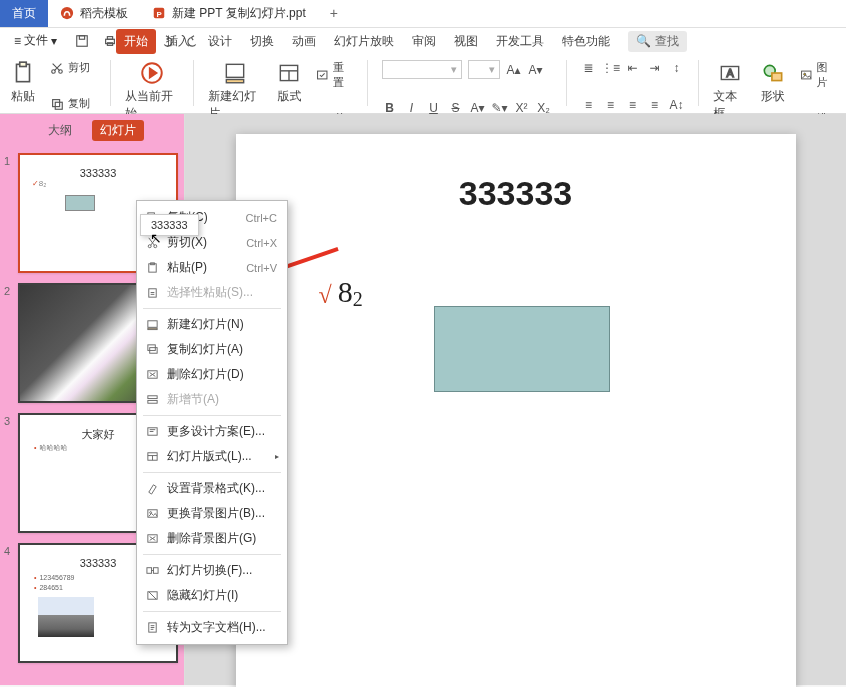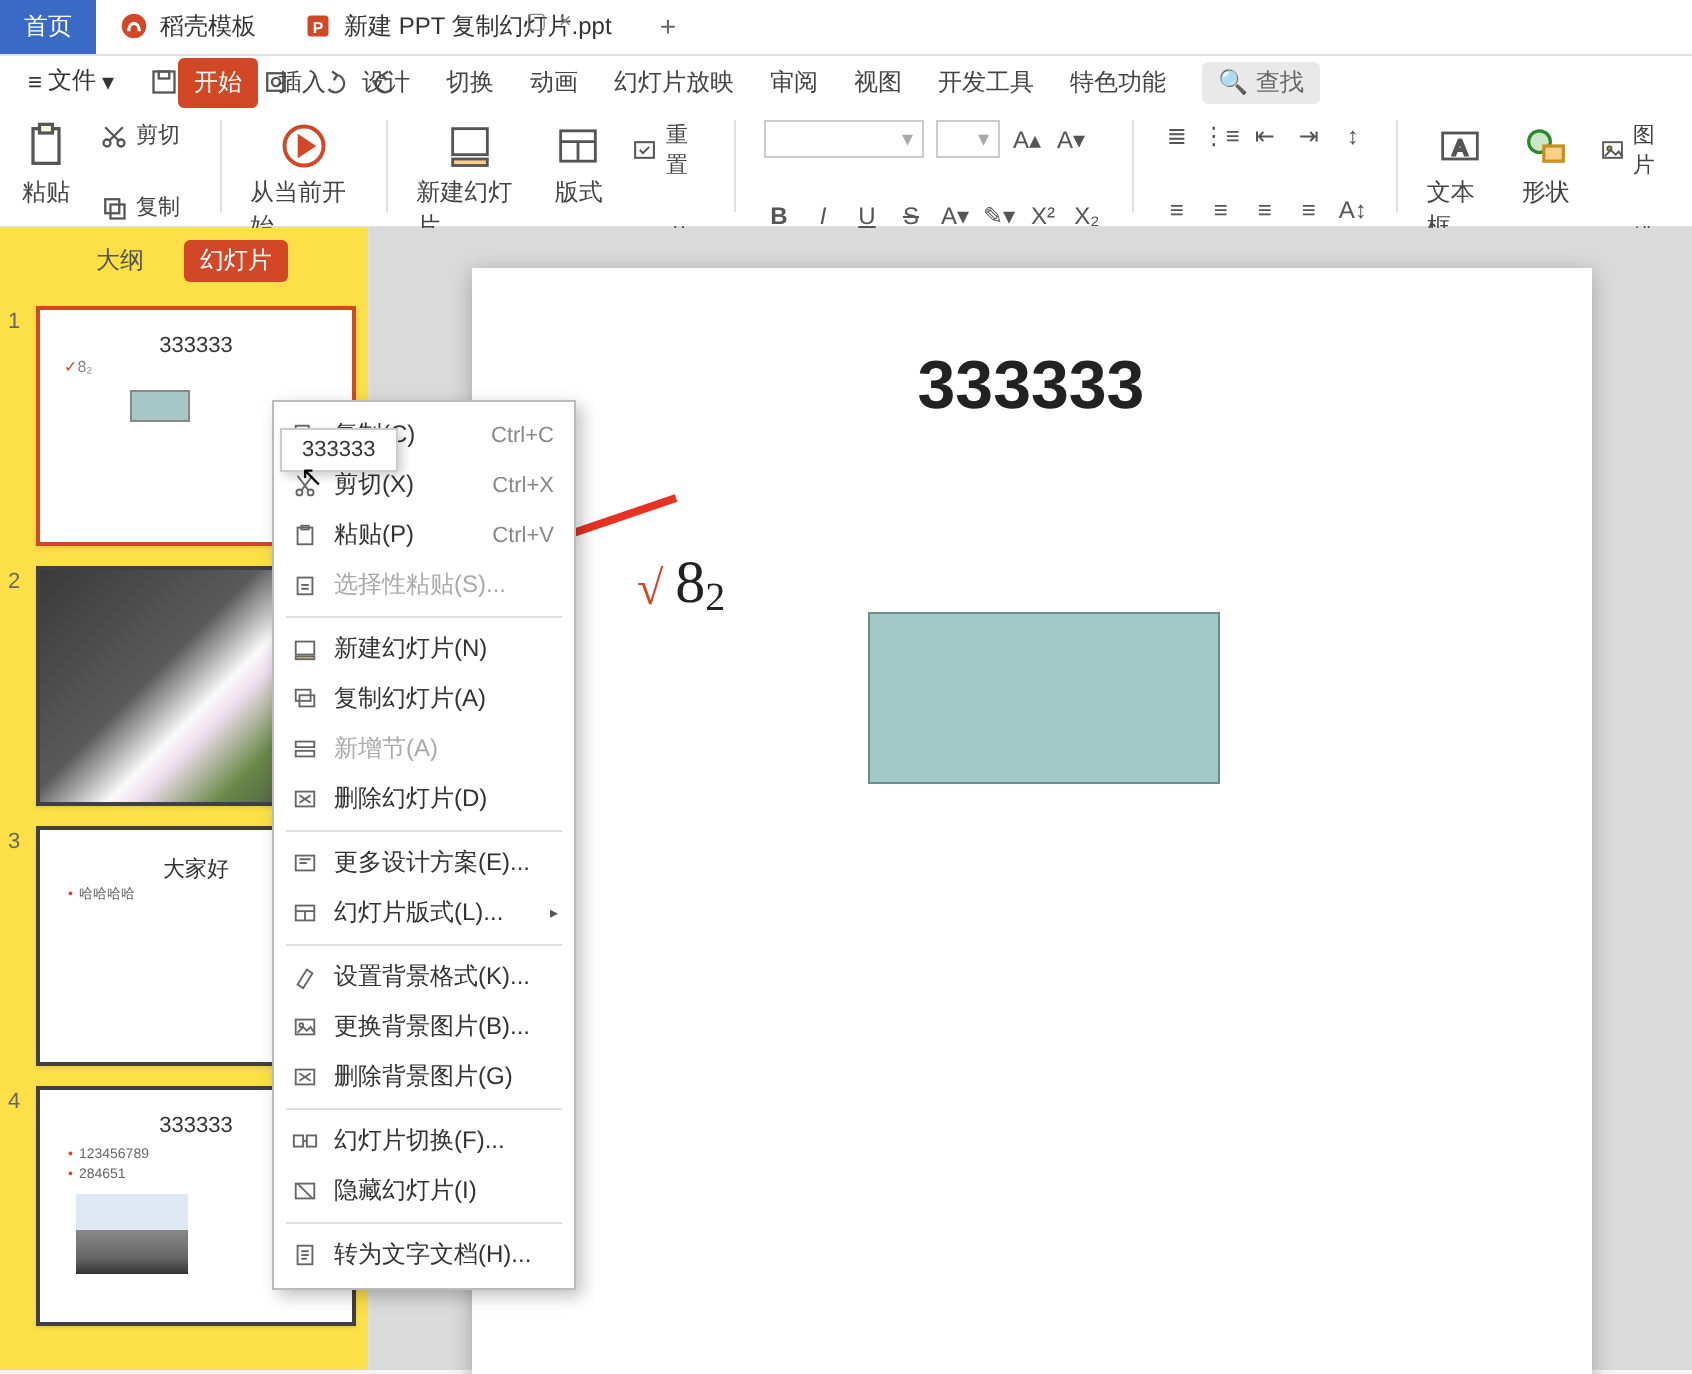--- a/index.html
+++ b/index.html
@@ -7,37 +7,37 @@
 .tabbar{display:flex;height:28px;background:#fff;border-bottom:1px solid #e0e0e0;align-items:flex-end}
 .tab{display:flex;align-items:center;gap:6px;padding:0 12px;height:28px;cursor:pointer;color:#333;position:relative}
 .tab.active{background:#3a6ac6;color:#fff}
 .tab .ico{width:14px;height:14px;display:flex;align-items:center;justify-content:center}
 .tab .ico svg{width:14px;height:14px}
 .newtab{width:28px;text-align:center;font-size:14px;color:#666}
 .qat{display:flex;align-items:center;height:26px;background:#fff;border-bottom:1px solid #e5e5e5;padding:0 8px;gap:10px}
 .qat-menu{display:flex;align-items:center;gap:3px;color:#333;padding:2px 6px}
 .qbtn{width:18px;height:18px;display:flex;align-items:center;justify-content:center;color:#555}
 .qbtn svg{width:14px;height:14px}
-.menubar{display:flex;align-items:center;height:26px;background:#fff;padding-left:89px;gap:2px;margin-top:-26px}
+.menubar{display:flex;align-items:center;height:26px;background:#fff;padding-left:116px;gap:2px;margin-top:-26px}
 .mitem{padding:4px 8px;cursor:pointer;color:#444}
 .mitem.active{background:#d24726;color:#fff;border-radius:3px}
 .searchbox{margin-left:8px;display:flex;align-items:center;background:#e9e9e9;border-radius:3px;padding:2px 8px;gap:4px;color:#666}
 .ribbon{display:flex;background:#fff;border-bottom:1px solid #ddd;padding:6px 10px;gap:14px;height:60px;align-items:flex-start}
 .rbig{display:flex;flex-direction:column;align-items:center;gap:2px;color:#444}
 .rbig svg{width:26px;height:26px}
 .rsmall{display:flex;align-items:center;gap:4px;color:#444;font-size:11px}
 .rsmall svg{width:14px;height:14px}
 .rstack{display:flex;flex-direction:column;gap:21px}
 .rrow{display:flex;gap:6px;align-items:center}
 .sep{width:1px;background:#e0e0e0;height:46px}
 .fontcombo{border:1px solid #ccc;padding:2px 4px;min-width:80px;font-size:11px;color:#aaa;display:flex;justify-content:space-between;align-items:center}
 .sizecombo{border:1px solid #ccc;padding:2px 4px;min-width:32px;font-size:11px;color:#aaa;display:flex;justify-content:space-between}
 .fmt-btn{width:16px;height:16px;display:flex;align-items:center;justify-content:center;color:#555;font-size:12px}
 .workarea{display:flex;height:571px}
-.panel{width:185px;background:#fde047;border-right:1px solid #ddd;display:flex;flex-direction:column}
+.panel{width:185px;background:#f9a8d4;border-right:1px solid #ddd;display:flex;flex-direction:column}
 .panel-tabs{display:flex;justify-content:center;gap:12px;padding:6px 0;font-size:12px}
 .ptab{padding:2px 8px;cursor:pointer;color:#555}
 .ptab.active{background:#d24726;color:#fff;border-radius:3px}
 .thumbs{flex:1;overflow:auto;padding:6px 4px}
 .thumb-row{display:flex;gap:4px;margin-bottom:10px}
 .thumb-num{width:10px;font-size:11px;color:#666;padding-top:2px}
 .thumb{width:160px;height:120px;background:#fff;border:2px solid #404040;position:relative;box-shadow:0 1px 2px rgba(0,0,0,.1)}
 .thumb.sel{border:2px solid #d24726}
 .th-title{width:100%;text-align:center;font-size:11px;padding-top:12px}
 .th-sub{font-size:8px;color:#888;padding-left:12px}
@@ -420,37 +420,37 @@
     </div>
   <div class="ctx-item">
       <span class="ctx-ico">
         <svg viewBox="0 0 14 14" fill="none" stroke="currentColor">
           <rect x="2" y="2" width="8" height="6"></rect>
           <rect x="4" y="5" width="8" height="6"></rect>
         </svg>
       </span>
       <span>复制幻灯片(A)</span>
     </div>
+  <div class="ctx-item">
+      <span class="ctx-ico">
+        <svg viewBox="0 0 14 14" fill="none" stroke="currentColor">
+          <rect x="2" y="3" width="10" height="8"></rect>
+          <path d="M4 5l6 4M10 5l-6 4"></path>
+        </svg>
+      </span>
+      <span>删除幻灯片(D)</span>
+    </div>
   <div class="ctx-item dis">
       <span class="ctx-ico">
         <svg viewBox="0 0 14 14" fill="none" stroke="currentColor">
           <rect x="2" y="3" width="10" height="3"></rect>
           <rect x="2" y="8" width="10" height="3"></rect>
         </svg>
       </span>
       <span>新增节(A)</span>
-    </div>
-  <div class="ctx-item">
-      <span class="ctx-ico">
-        <svg viewBox="0 0 14 14" fill="none" stroke="currentColor">
-          <rect x="2" y="3" width="10" height="8"></rect>
-          <path d="M4 5l6 4M10 5l-6 4"></path>
-        </svg>
-      </span>
-      <span>删除幻灯片(D)</span>
     </div>
   <div class="ctx-sep"></div>
   <div class="ctx-item">
       <span class="ctx-ico">
         <svg viewBox="0 0 14 14" fill="none" stroke="currentColor">
           <rect x="2" y="3" width="10" height="8"></rect>
           <path d="M4 5h6M4 7h4"></path>
         </svg>
       </span>
       <span>更多设计方案(E)...</span>

